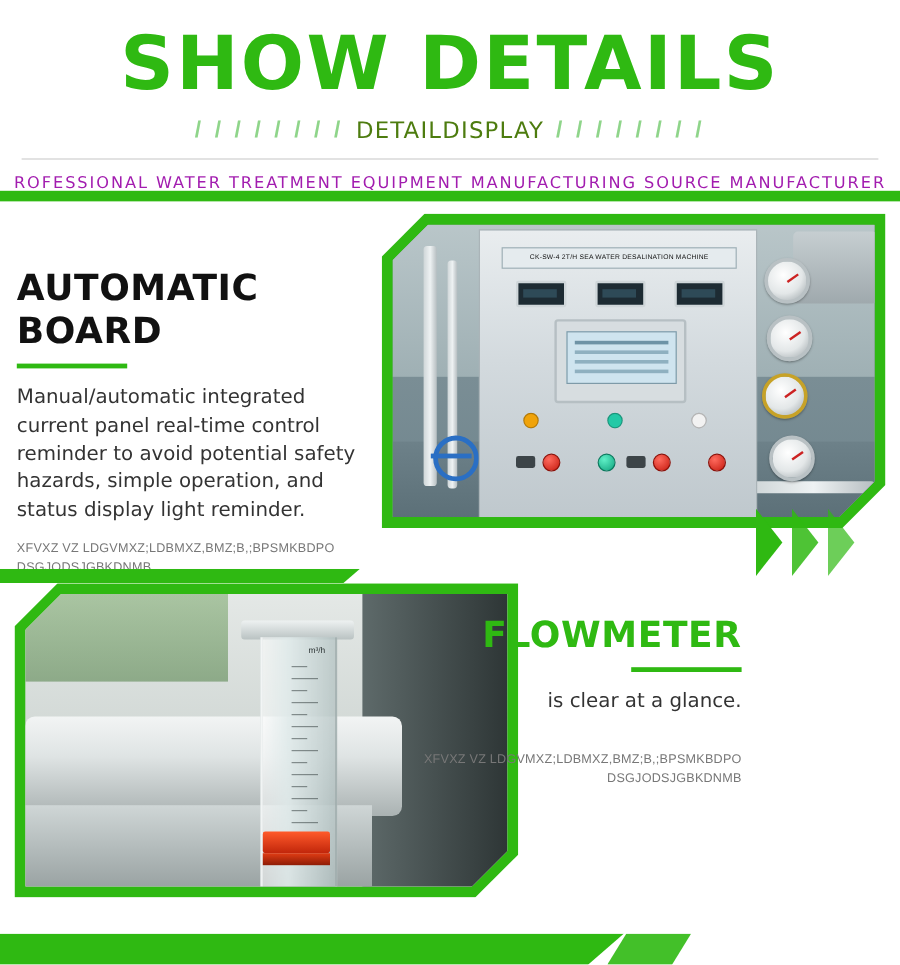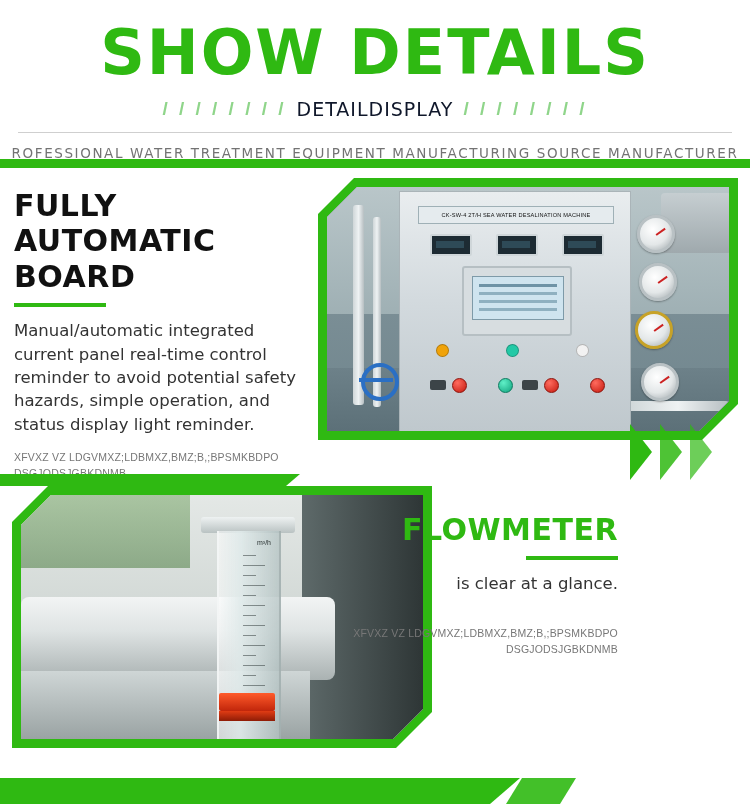--- a/index.html
+++ b/index.html
@@ -41,34 +41,34 @@
   }
   .slashes {
     color: #8fd58a;
     font-size: 19px;
     letter-spacing: 3px;
     font-weight: bold;
     font-family: "Liberation Sans", sans-serif;
   }
   .header-sub {
     font-size: 19px;
-    color: #0f172a;
+    color: #4d7c0f;
     letter-spacing: 1px;
     font-family: "DejaVu Sans", sans-serif;
   }
   .header-rule {
     width: 714px;
     height: 1px;
     background: #cfcfcf;
     margin: 12px auto 0 auto;
   }
   .header-tagline {
     text-align: center;
     font-size: 13.5px;
-    color: #737373;
+    color: #a21caf;
     letter-spacing: 1.6px;
     margin-top: 12px;
     font-family: "DejaVu Sans", sans-serif;
   }
   .header-green-bar {
     position: absolute;
     left: 0;
     bottom: 0;
     width: 750px;
     height: 9px;
@@ -488,21 +488,21 @@
   </div>
   <div class="header-rule"></div>
   <div class="header-tagline">ROFESSIONAL WATER TREATMENT EQUIPMENT MANUFACTURING SOURCE MANUFACTURER</div>
   <div class="header-green-bar"></div>
 </div>
 
 <div class="sec1">
 
   <div class="sec1-left">
     <div class="sec-title">
-      <span>FULLY</span><br>
+      <br>
       <span>AUTOMATIC BOARD</span>
     </div>
     <div class="sec-underline"></div>
     <div class="sec-body">Manual/automatic integrated current panel real-time control reminder to avoid potential safety hazards, simple operation, and status display light reminder.</div>
     <div class="sec-fineprint">
       <div>XFVXZ VZ LDGVMXZ;LDBMXZ,BMZ;B,;BPSMKBDPO</div>
       <div>DSGJODSJGBKDNMB</div>
     </div>
   </div>
 

